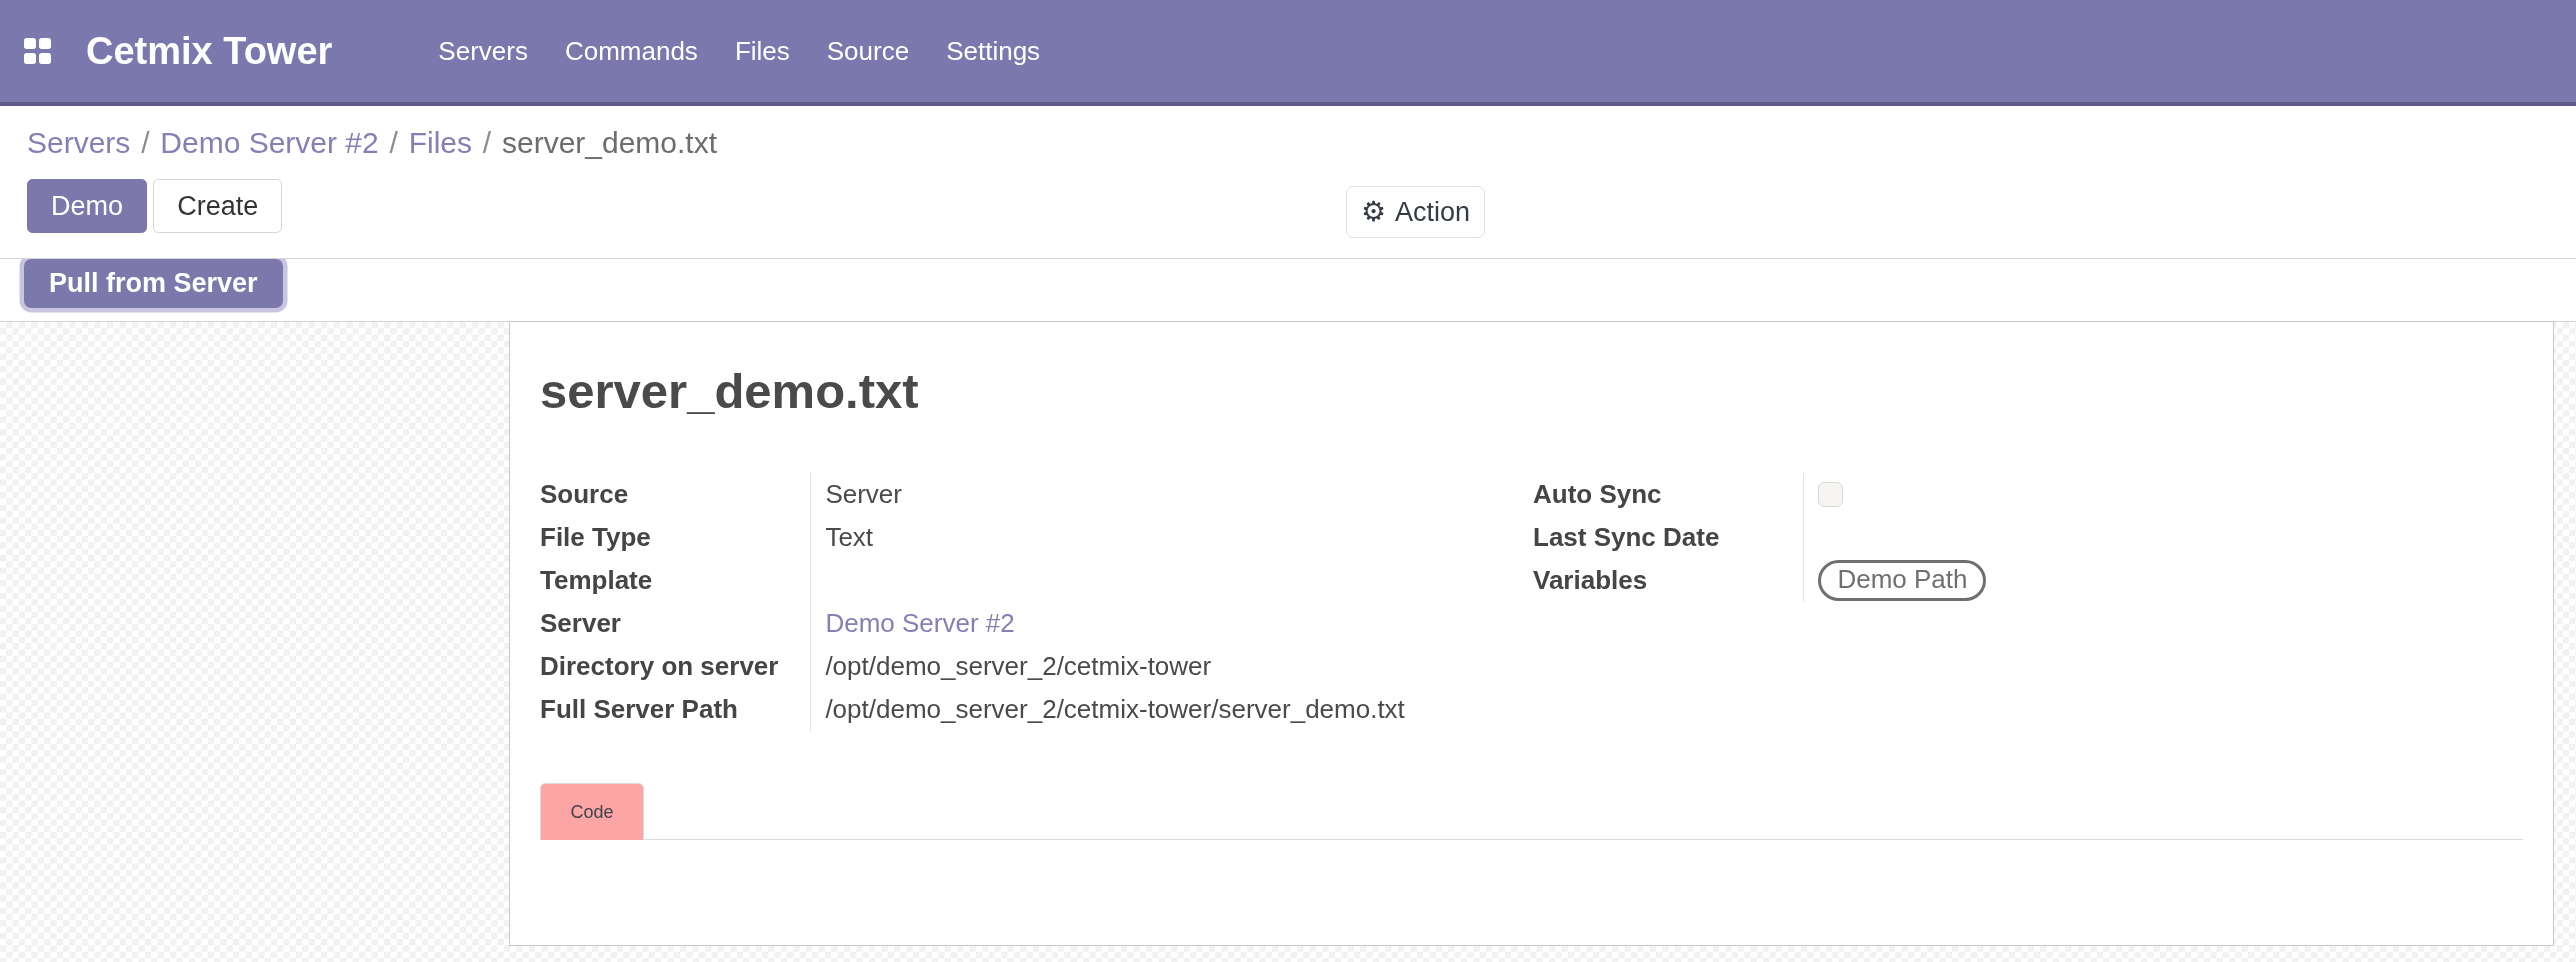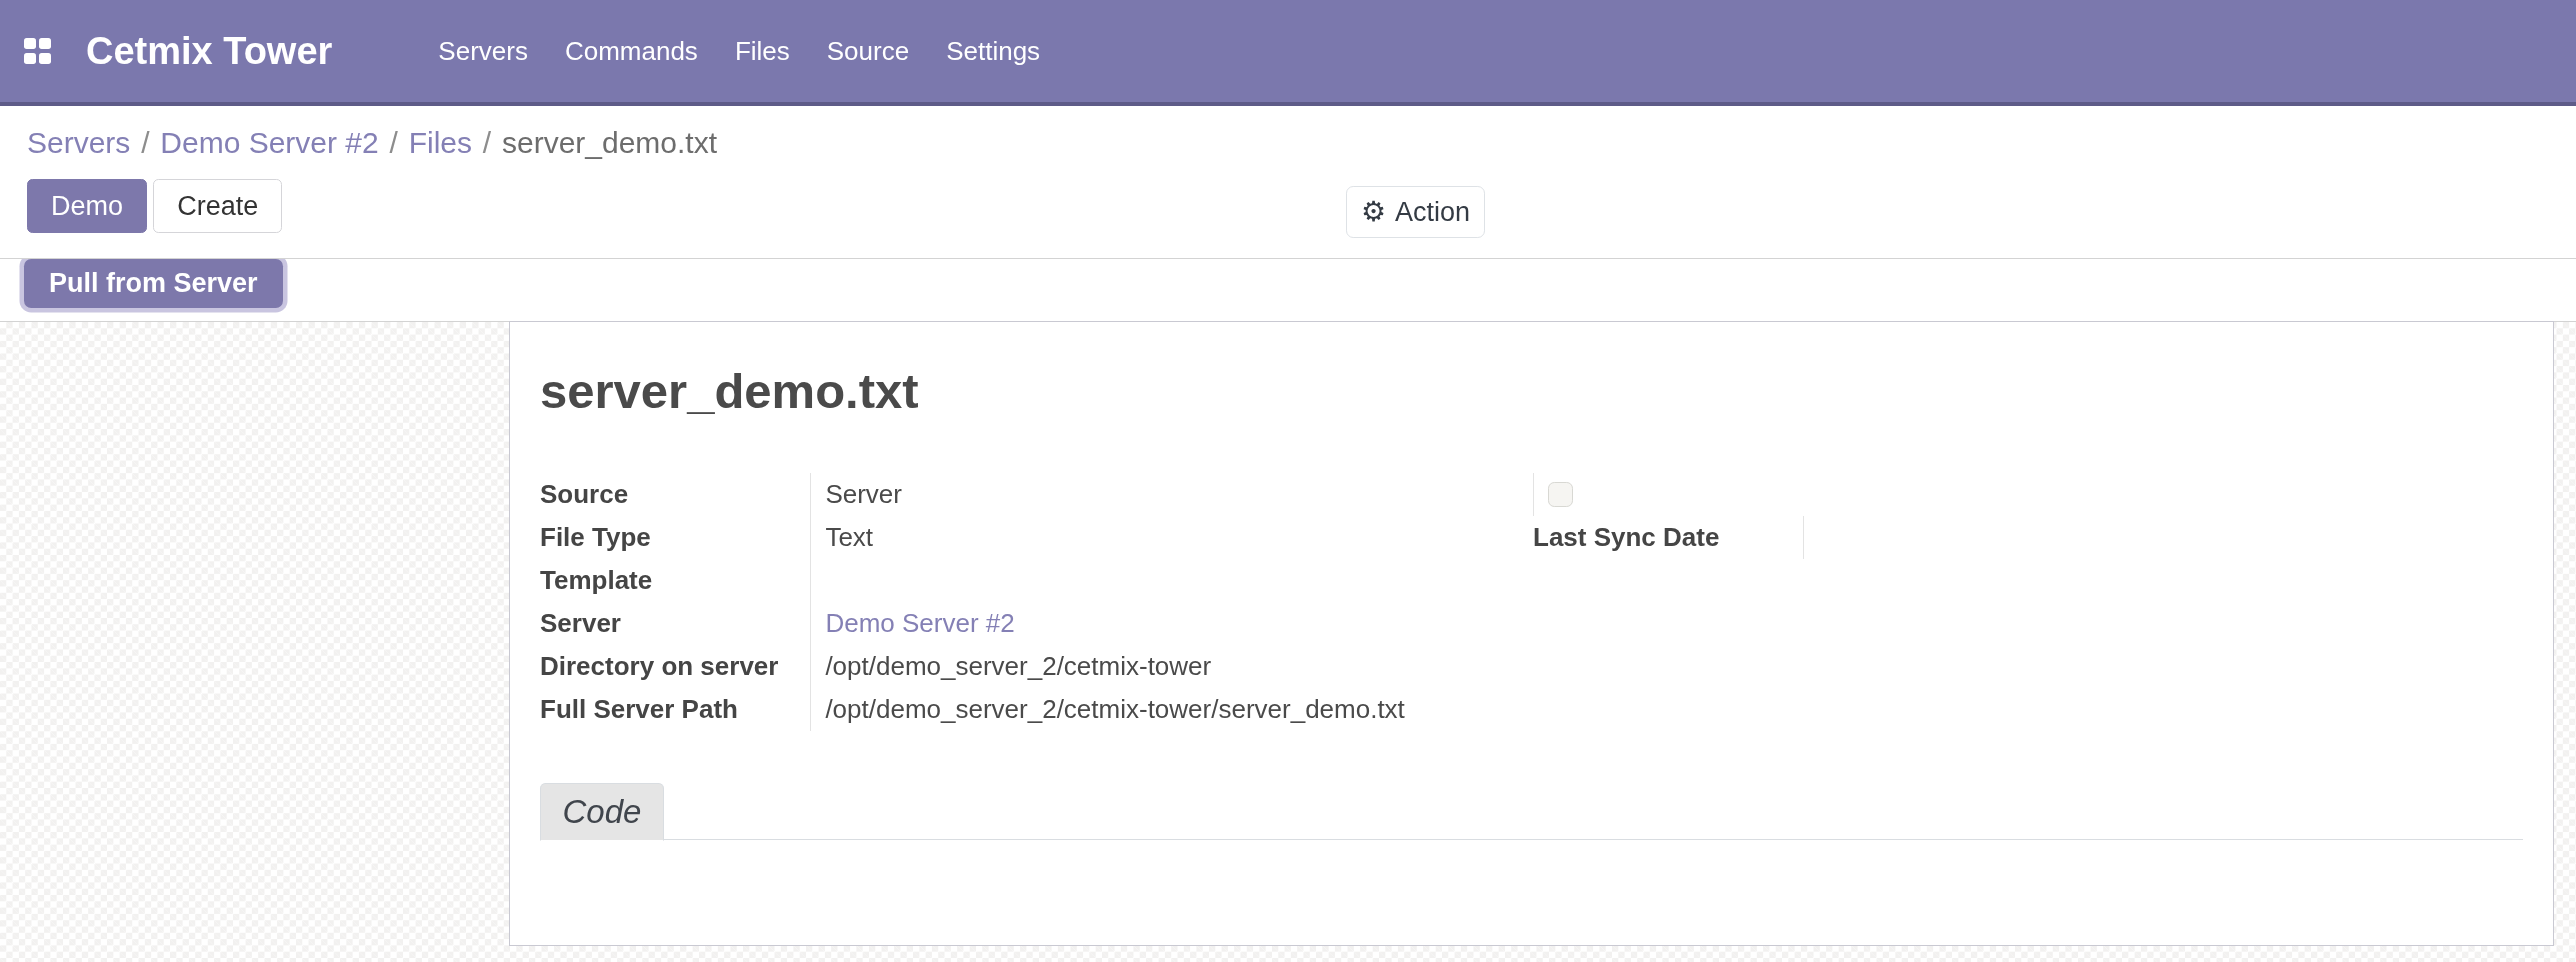--- a/index.html
+++ b/index.html
@@ -175,33 +175,32 @@
     font-size: 26px;
     padding: 0.9px 16px 2.7px 16px;
     white-space: nowrap;
     cursor: pointer;
   }
 
   
   .notebook { margin-top: 52px; }
   .tab-bar { border-bottom: 1.8px solid var(--tab-border); display: flex; }
   .tab {
-    background: #e5e5e5;
+    background: #fca5a5;
     border: 1.8px solid var(--tab-border);
     border-bottom: 1.8px solid #fff;
     border-radius: 5.4px 5.4px 0 0;
     margin-bottom: -1.8px;
     height: 58px;
     min-width: 104px;
     display: flex; align-items: center; justify-content: center;
-    font-size: 33px;
+    font-size: 18px;
     color: #40454c;
     cursor: pointer;
     padding: 0 21.5px;
-    font-style: italic;
   }
 </style>
 </head>
 <body style="--navbar-bg: #7b78ad; --navbar-border: #5e5b88; --accent: #7d78ab; --accent-ring: #c9c5e0; --link: #8480b5; --breadcrumb-current: #6d6d6d; --text: #4a4a4a; --divider: #d3d3d3; --card-border: #c9c9d2; --field-separator: #e3e3e3; --tab-border: #d9dde1; --tag-color: #6f6f6f; --checker: #f2f1f0;">
 
 <header class="navbar">
   <div class="apps-icon">
     <span></span>
     <span></span>
     <span></span>
@@ -280,28 +279,35 @@
         </div>
         <div class="field-row">
           <div class="field-label">Full Server Path</div>
           <div class="field-value">
             <span class="value-text">/opt/demo_server_2/cetmix-tower/server_demo.txt</span>
           </div>
         </div>
       </div>
     <div class="field-group-right" id="right-fields">
         <div class="field-row">
+          <div class="field-label">Auto Sync</div>
           <div class="field-value">
             <div class="checkbox"></div>
           </div>
         </div>
         <div class="field-row">
           <div class="field-label">Last Sync Date</div>
           <div class="field-value">
             <span class="value-text"></span>
+          </div>
+        </div>
+        <div class="field-row">
+          <div class="field-label">Variables</div>
+          <div class="field-value">
+            <span class="tag-pill">Demo Path</span>
           </div>
         </div>
       </div>
   </div>
 
   <div class="notebook">
     <div class="tab-bar">
       <div class="tab">Code</div>
     </div>
   </div>

